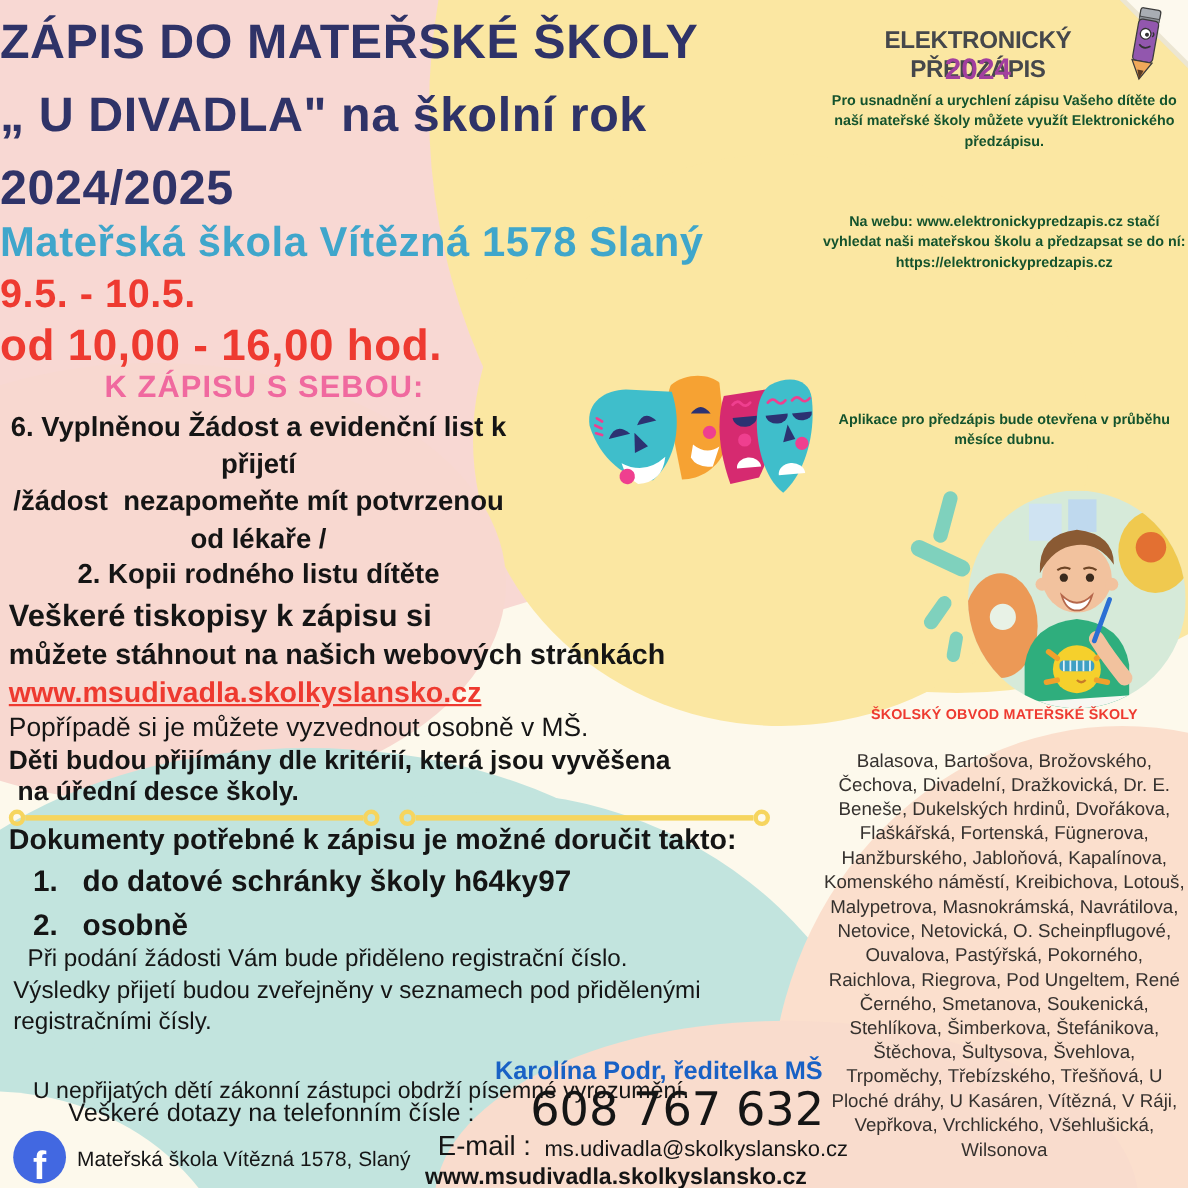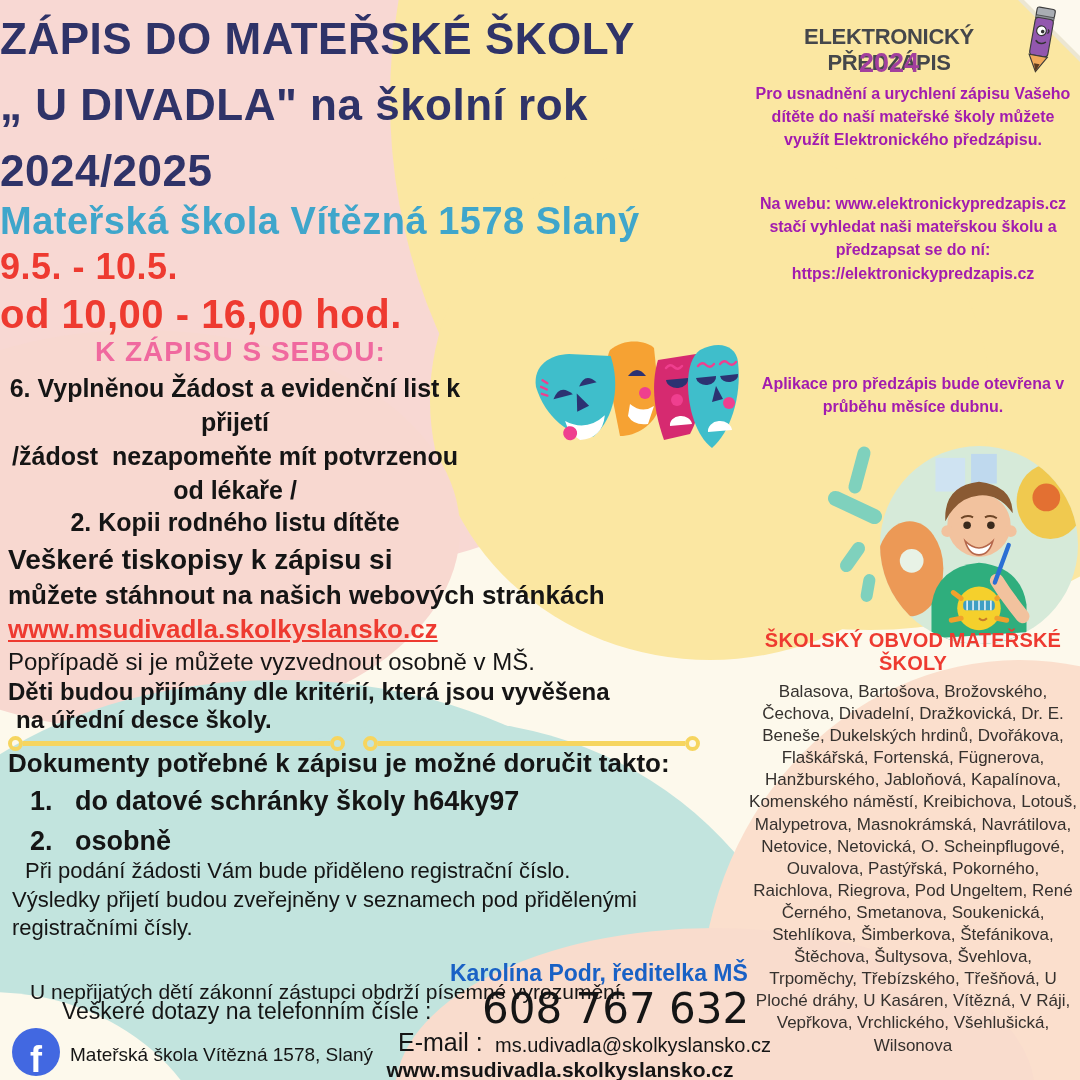--- a/index.html
+++ b/index.html
@@ -30,21 +30,21 @@
   .red-text{color:#ee3a30;}
   .pink-text{color:#f0699f;}
   .blue-text{color:#1961c5;}
   
   .divider{left:8px;top:736px;width:692px;height:14px;display:flex;gap:18px;}
   .divider .seg{flex:1;display:flex;align-items:center;}
   .divider .ring{width:7px;height:7px;border:4px solid #f6d55f;border-radius:50%;background:transparent;flex:0 0 auto;}
   .divider .line{flex:1;height:5px;background:#f6d55f;}
   
   .rcol{left:748px;width:330px;text-align:center;}
-  .rpara{font-weight:bold;font-size:16px;line-height:1.45;color:#a21caf;}
+  .rpara{font-weight:bold;font-size:13px;line-height:1.45;color:#14532d;}
   .streets{font-size:17px;line-height:1.30;color:#35312e;}
   
   .photo{left:880px;top:446px;width:198px;height:198px;border-radius:50%;overflow:hidden;}
   
   .stroke{position:absolute;background:#7fd1bd;border-radius:10px;}
   
   .fb{left:12px;top:1028px;width:48px;height:48px;border-radius:50%;background:#4268e1;
       color:#fff;font-weight:bold;font-size:36px;display:flex;align-items:flex-end;justify-content:center;line-height:.9;}
   .linkish{text-decoration:underline;cursor:pointer;}
 </style>
@@ -212,16 +212,16 @@
           <line x1="53" y1="78" x2="53" y2="83"></line>
           <line x1="56" y1="78" x2="56" y2="83"></line>
         </g>
       <path d="M50 87 q2 2 4 0" stroke="#c77b28" stroke-width="1" fill="none"></path>
       <path d="M72 86 Q64 76 59 68" stroke="#f2c29e" stroke-width="7" fill="none" stroke-linecap="round"></path>
       <line x1="58" y1="69" x2="65" y2="50" stroke="#2b6fd4" stroke-width="2.2" stroke-linecap="round"></line>
       <path d="M30 97 L75 94 L75 100 L30 100 Z" fill="#f7f7f2"></path>
     </svg>
   </div>
 
-  <div class="abs rcol b red-text" style="top:629px;font-size:20px;letter-spacing:0.2px;">ŠKOLSKÝ OBVOD MATEŘSKÉ ŠKOLY</div>
+  <div class="abs rcol b red-text" style="top:642px;font-size:13px;letter-spacing:0.2px;">ŠKOLSKÝ OBVOD MATEŘSKÉ ŠKOLY</div>
   <div class="abs rcol streets" style="top:681px;">Balasova, Bartošova, Brožovského, Čechova, Divadelní, Dražkovická, Dr. E. Beneše, Dukelských hrdinů, Dvořákova, Flaškářská, Fortenská, Fügnerova, Hanžburského, Jabloňová, Kapalínova, Komenského náměstí, Kreibichova, Lotouš, Malypetrova, Masnokrámská, Navrátilova, Netovice, Netovická, O. Scheinpflugové, Ouvalova, Pastýřská, Pokorného, Raichlova, Riegrova, Pod Ungeltem, René Černého, Smetanova, Soukenická, Stehlíkova, Šimberkova, Štefánikova, Štěchova, Šultysova, Švehlova, Trpoměchy, Třebízského, Třešňová, U Ploché dráhy, U Kasáren, Vítězná, V Ráji, Vepřkova, Vrchlického, Všehlušická, Wilsonova</div>
 
 </div>
 
 </body></html>

